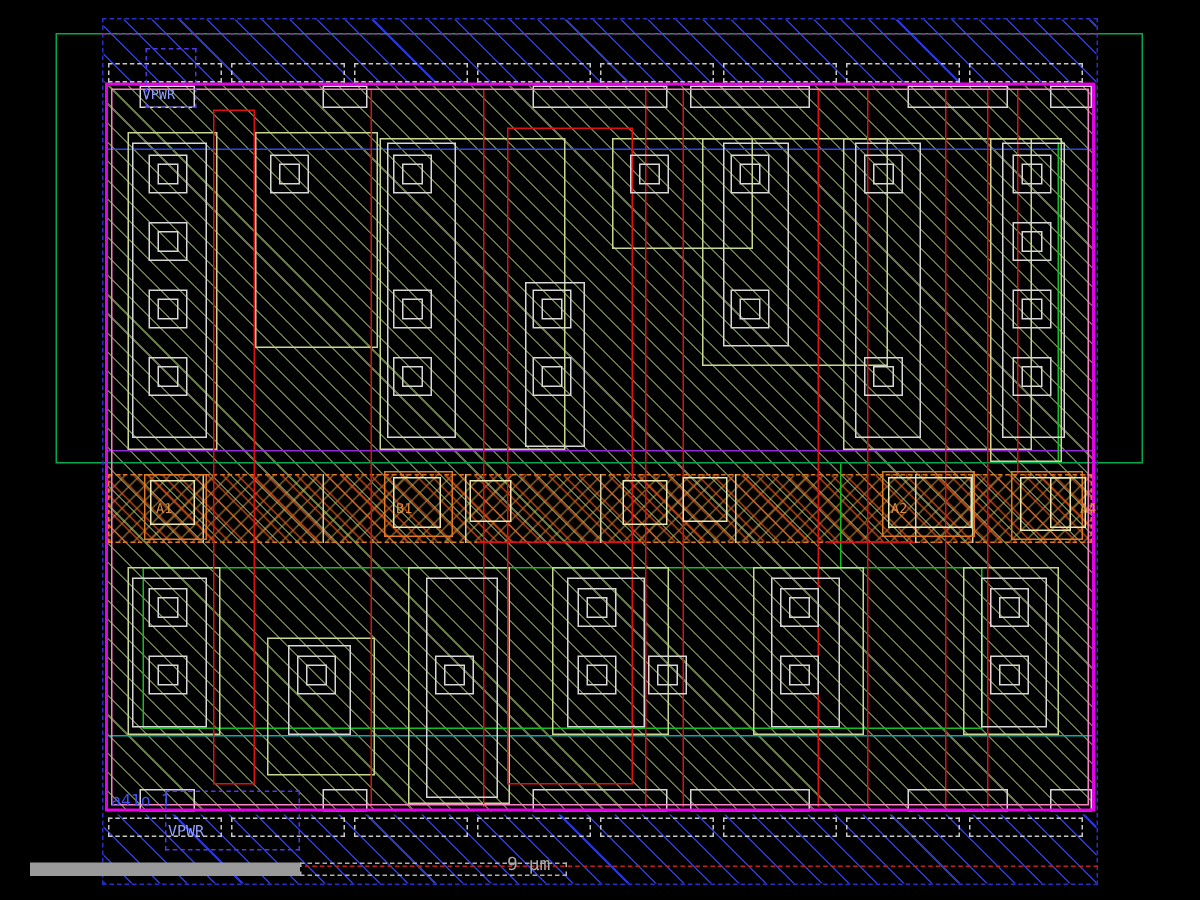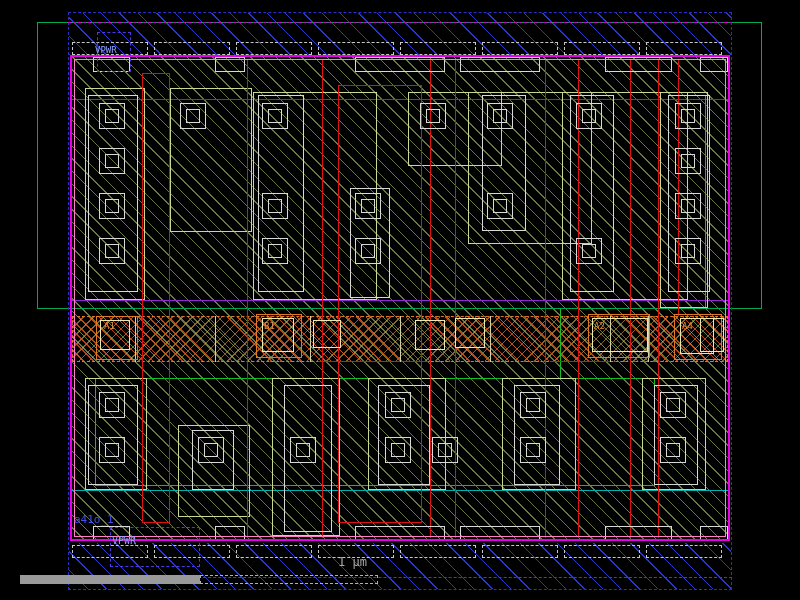--- a/index.html
+++ b/index.html
@@ -1,21 +1,21 @@
 <!DOCTYPE html>
 <html><head>
 <meta charset="utf-8">
 <style>
   html,body{margin:0;padding:0;background:#000;}
   #stage{
     position:relative;width:800px;height:600px;background:#000;overflow:hidden;
     font-family:"DejaVu Sans Mono","Liberation Mono",monospace;
   }
   #stage .sh{position:absolute;box-sizing:border-box;}
-  #stage .txt{position:absolute;white-space:pre;line-height:1;letter-spacing:0;}
+  #stage .txt{position:absolute;white-space:pre;line-height:1;letter-spacing:0;margin-top:14px;}
   
   .hb{background-image:repeating-linear-gradient(45deg,#2838d0 0,#2838d0 1px,transparent 1px,transparent 13px);}
   .hg{background-image:repeating-linear-gradient(45deg,rgba(186,220,124,0.55) 0,rgba(186,220,124,0.55) 1px,transparent 1px,transparent 9px);}
   .hx{background-image:
       repeating-linear-gradient(45deg,rgba(220,80,24,0.85) 0,rgba(220,80,24,0.85) 1px,transparent 1px,transparent 7px),
       repeating-linear-gradient(135deg,rgba(222,170,72,0.6) 0,rgba(222,170,72,0.6) 1px,transparent 1px,transparent 7px);}
 </style>
 </head>
 <body>
 
@@ -185,16 +185,16 @@
       <div class="sh" style="left: 97px; top: 32px; width: 34px; height: 40px; border: 1px dashed rgb(80, 56, 232);"></div>
       <div class="sh" style="left: 110px; top: 527px; width: 90px; height: 40px; border: 1px dashed rgb(80, 56, 232);"></div>
       <div class="sh" style="left: 20px; top: 575px; width: 180px; height: 9px; background: rgb(154, 154, 154);"></div>
       <div class="sh" style="left: 200px; top: 575px; width: 178px; height: 9px; border: 1px dashed rgb(176, 176, 176);"></div>
       <div class="txt" style="left: 95px; top: 46px; color: rgb(144, 160, 255); font-size: 9px;">VPWR</div>
       <div class="txt" style="left: 74px; top: 514px; color: rgb(64, 80, 240); font-size: 11px;">a41o_1</div>
       <div class="txt" style="left: 112px; top: 536px; color: rgb(144, 160, 255); font-size: 10px;">VPWR</div>
       <div class="txt" style="left: 104px; top: 322px; color: rgb(224, 144, 64); font-size: 9px;">A1</div>
       <div class="txt" style="left: 264px; top: 322px; color: rgb(224, 144, 64); font-size: 9px;">B1</div>
       <div class="txt" style="left: 594px; top: 322px; color: rgb(224, 144, 64); font-size: 9px;">A2</div>
-      <div class="txt" style="left: 682px; top: 322px; color: rgb(224, 144, 64); font-size: 9px;">A4</div>
-      <div class="txt" style="left: 338px; top: 556px; color: rgb(168, 168, 168); font-size: 12px;">1 μm</div>
+      <div class="txt" style="left: 720px; top: 322px; color: rgb(224, 144, 64); font-size: 9px;">A4</div>
+      <div class="txt" style="left: 338px; top: 556px; color: rgb(168, 168, 168); font-size: 12px;">9 μm</div>
     </div>
 </div>
 
 </body></html>

